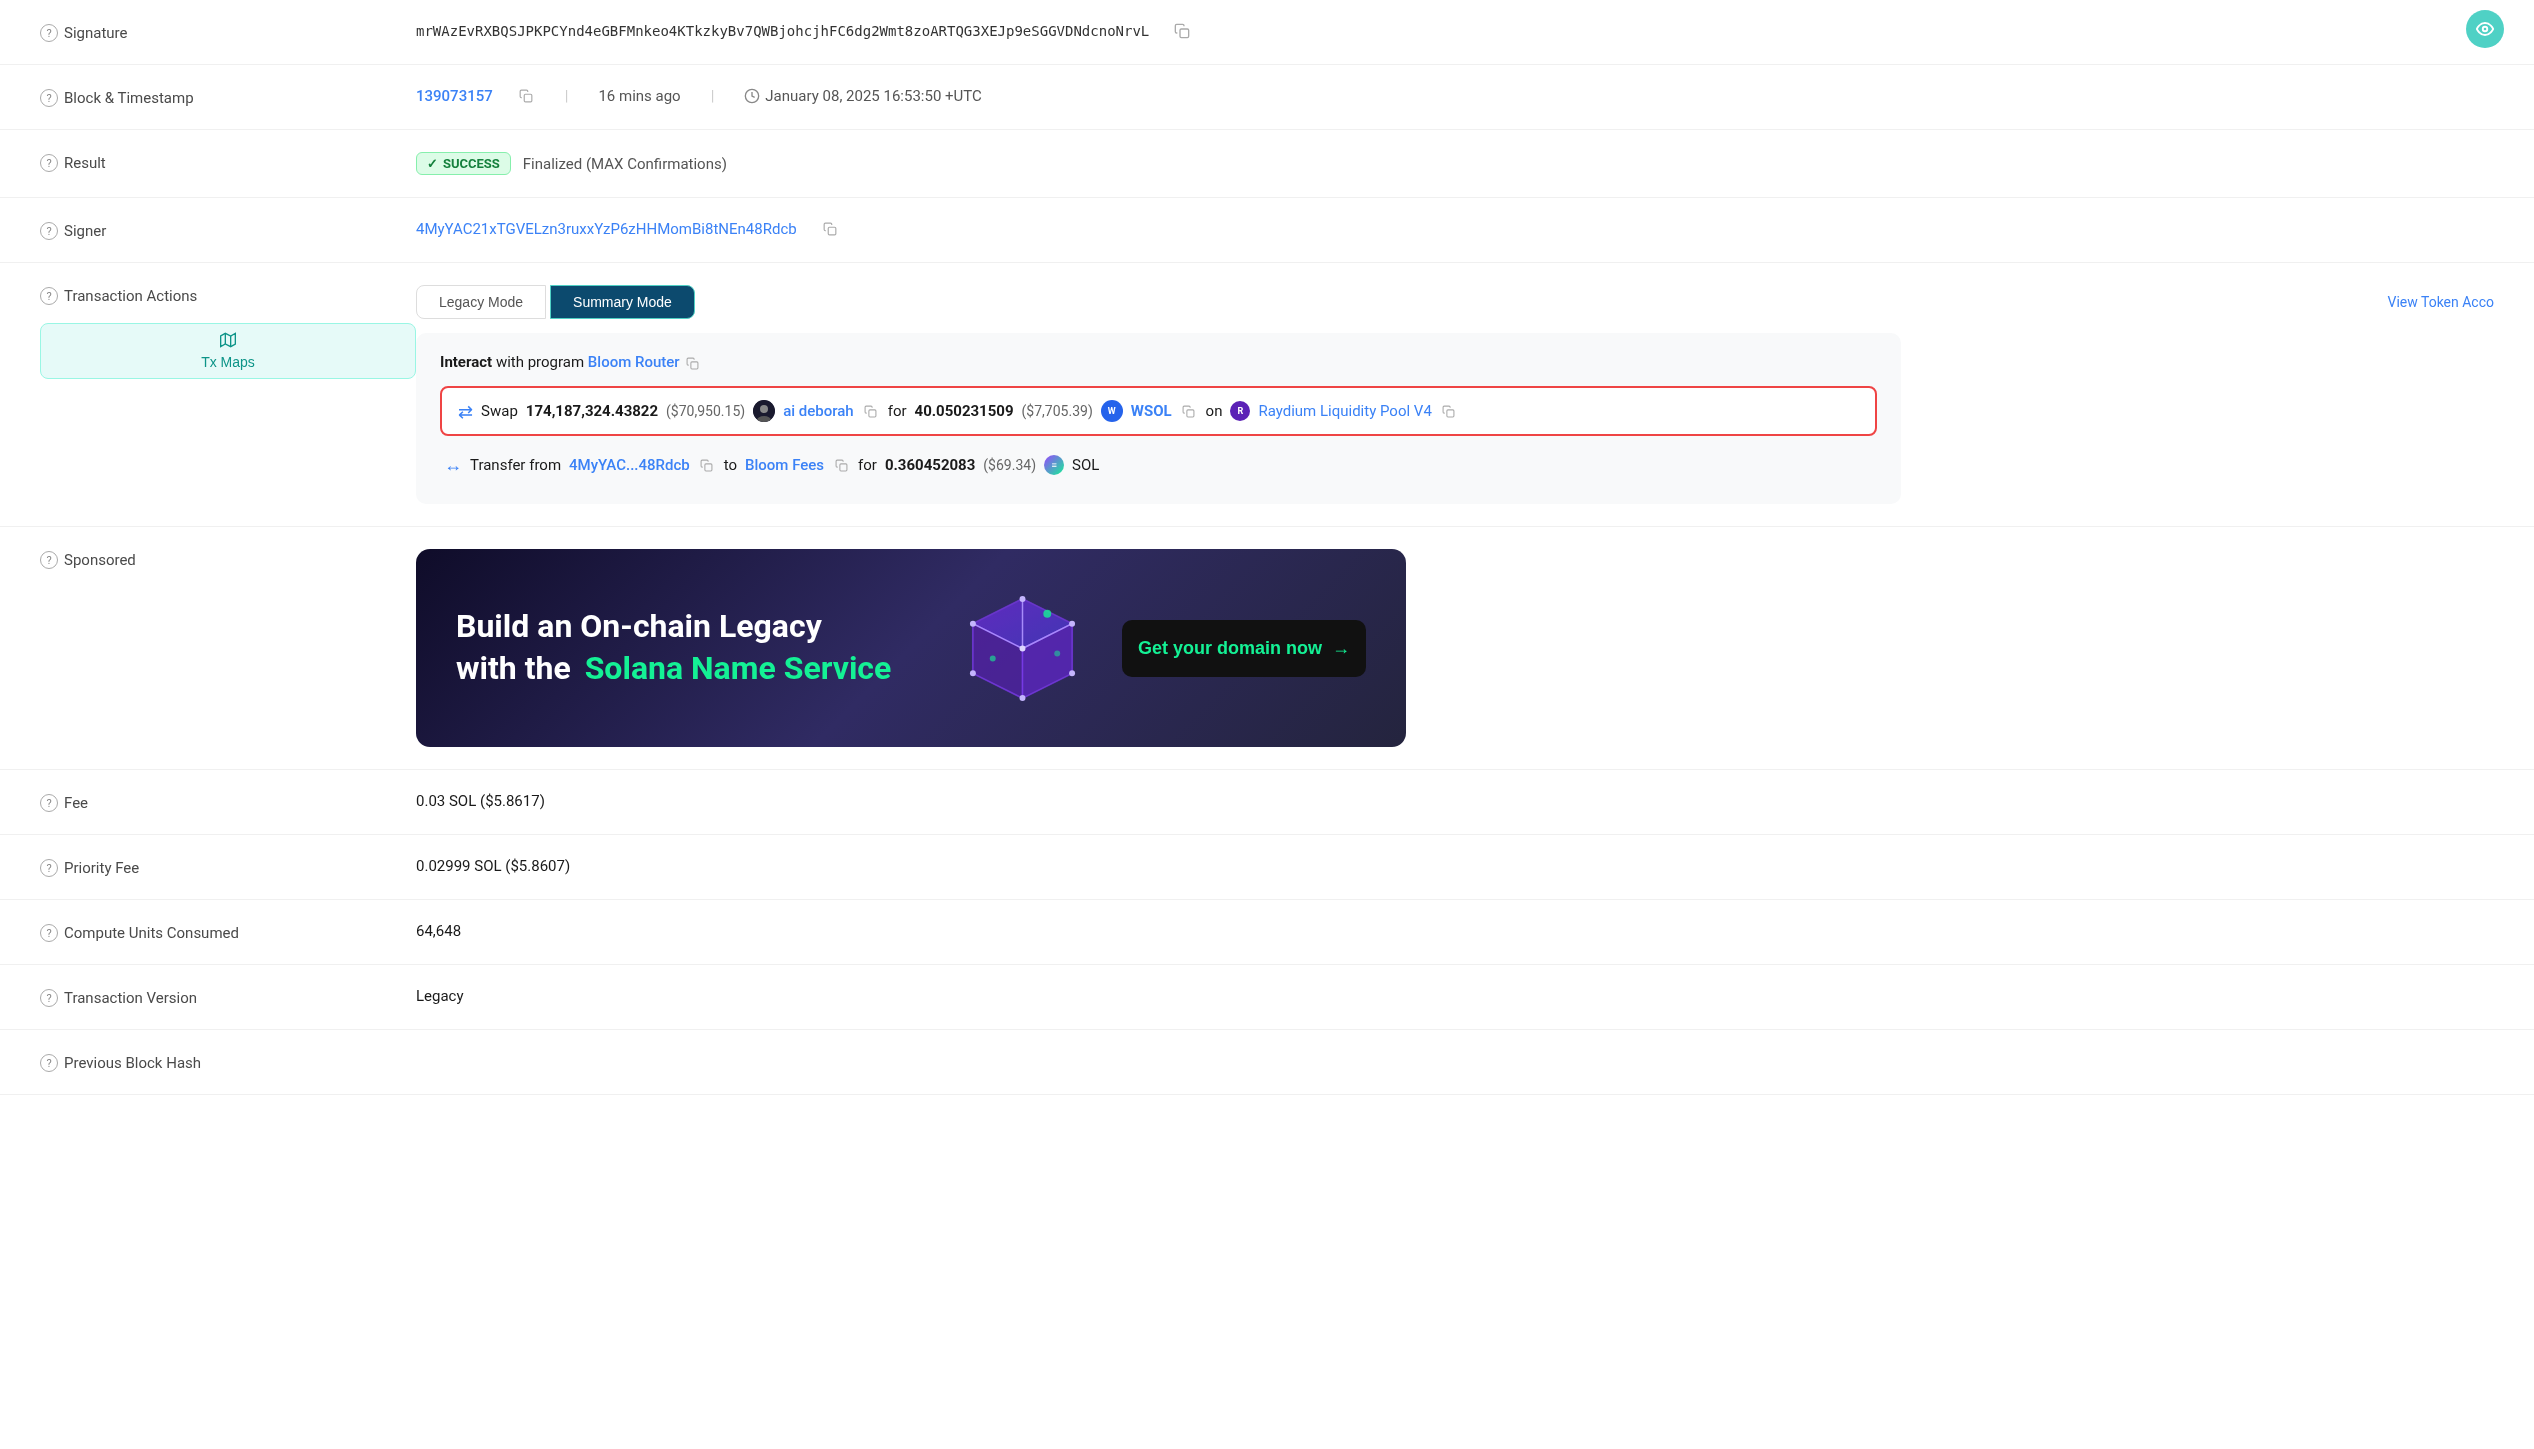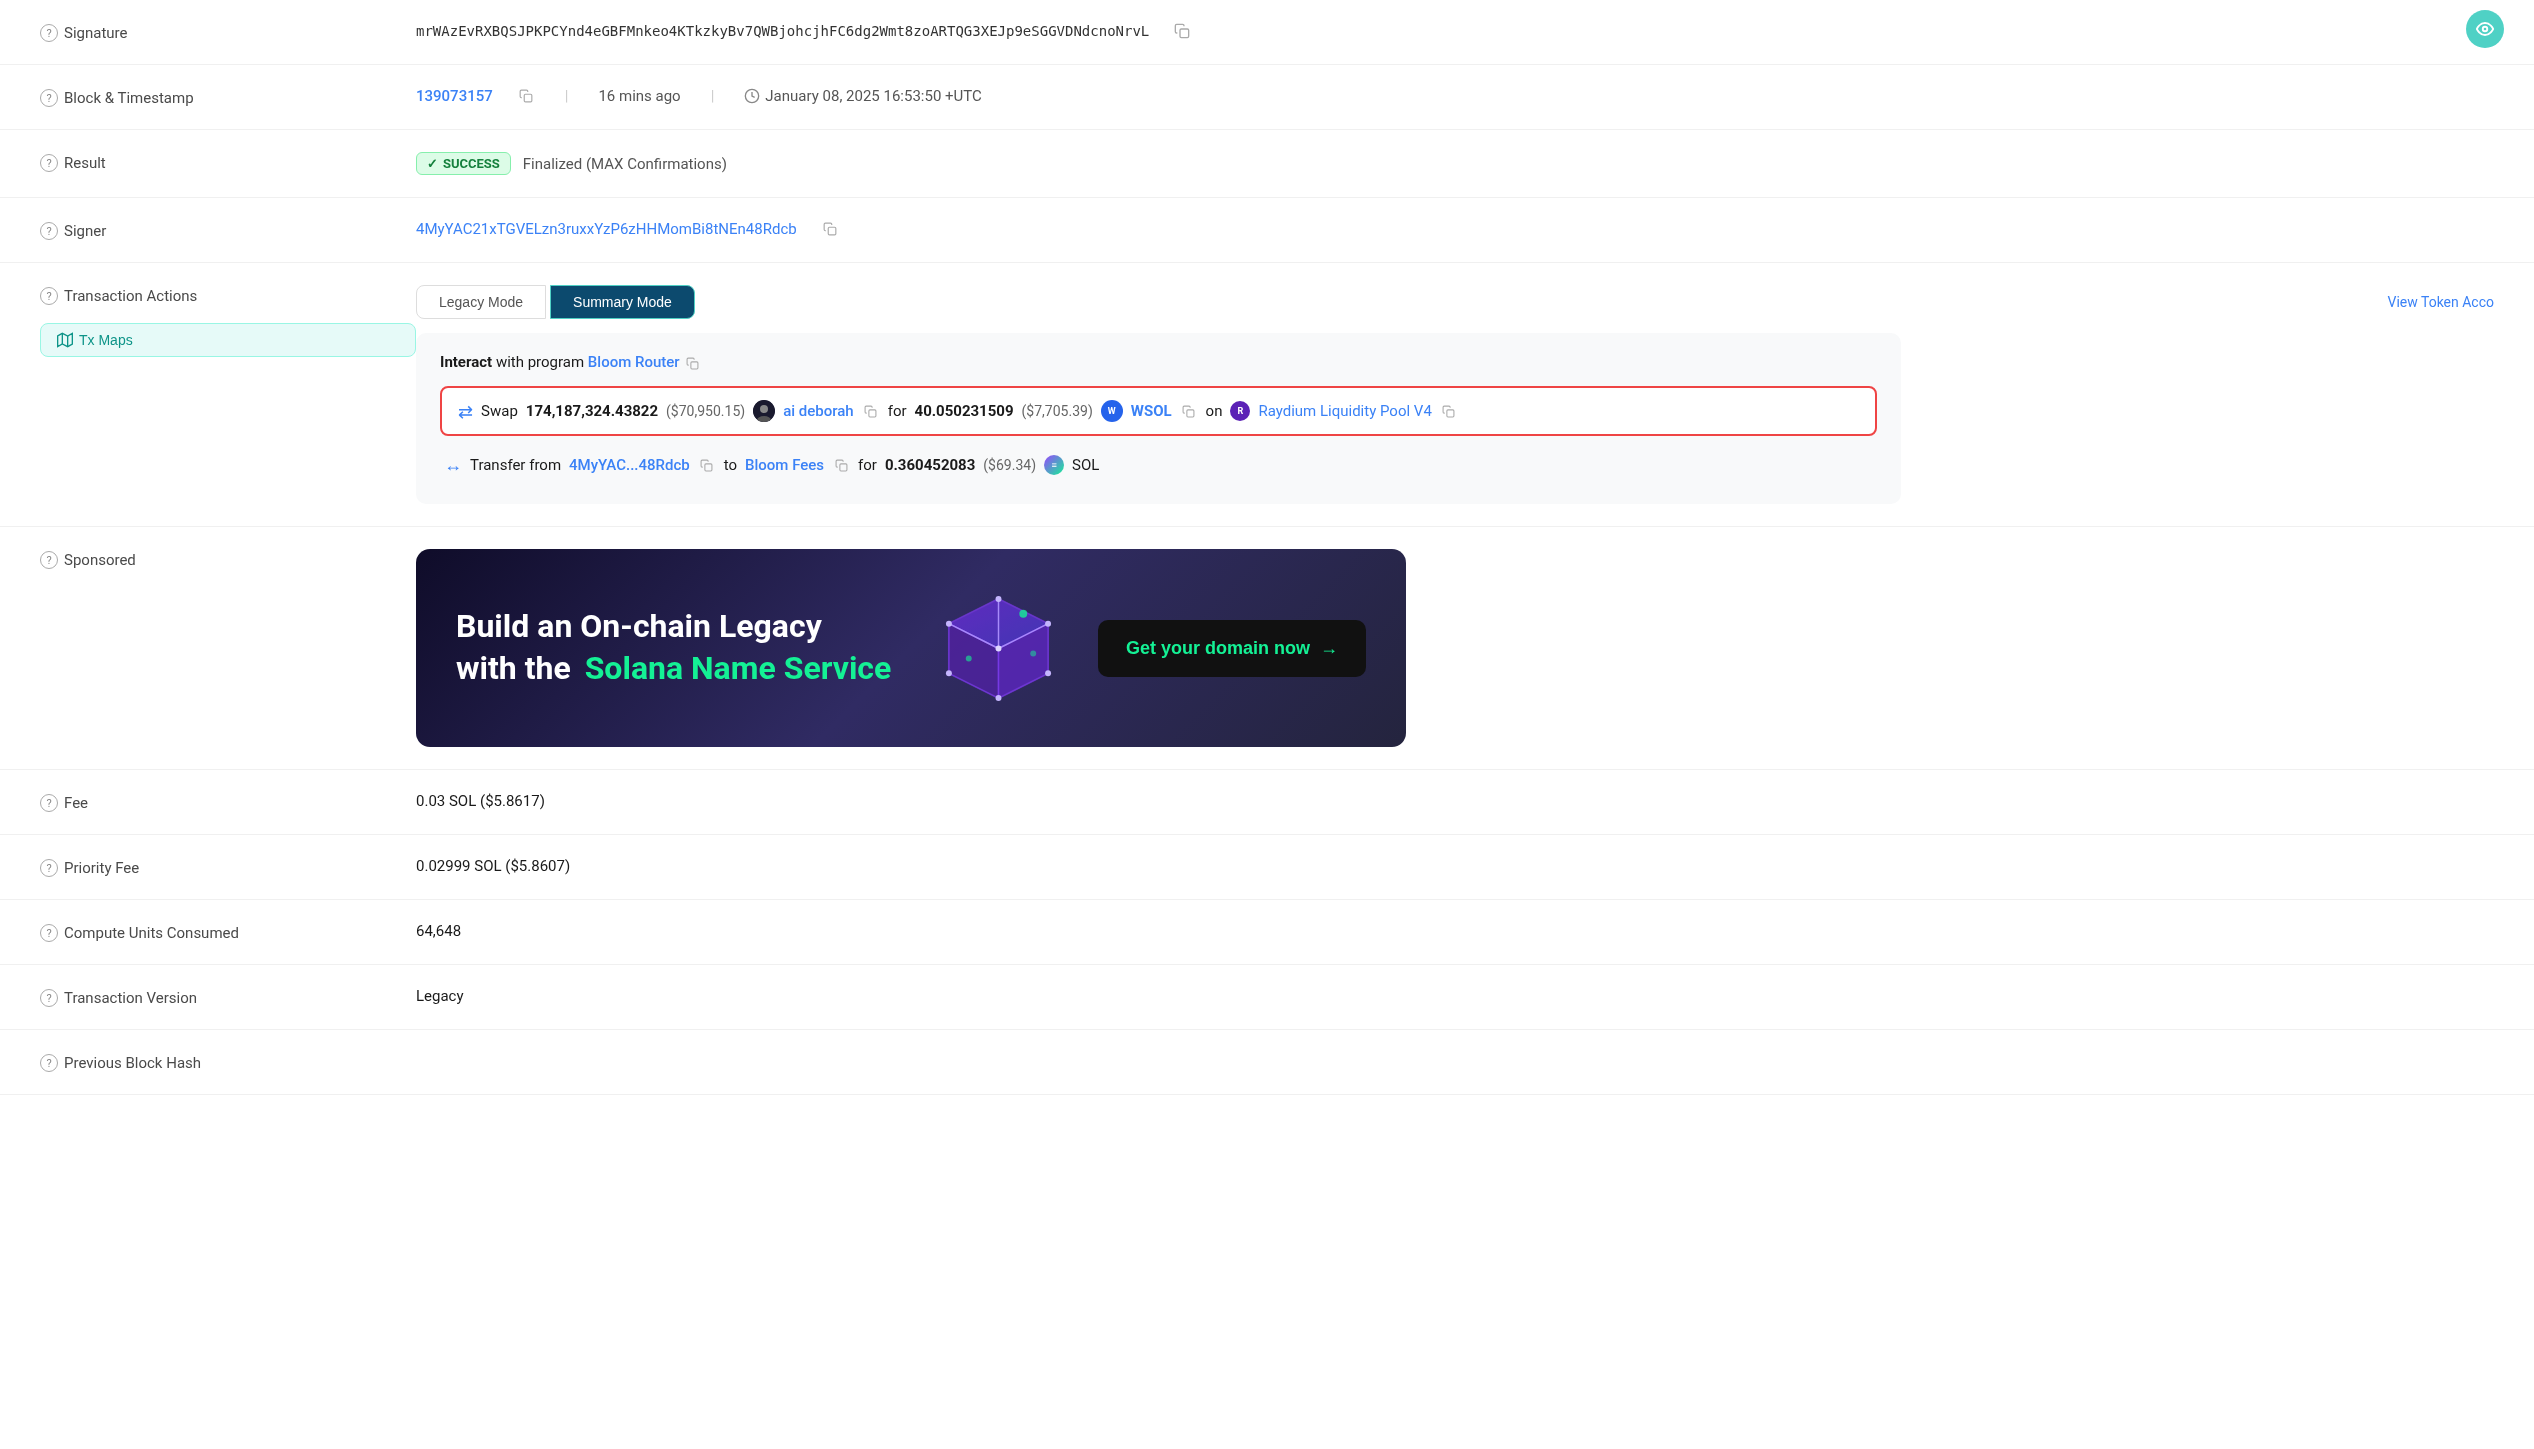--- a/index.html
+++ b/index.html
@@ -152,20 +152,21 @@
       align-items: center;
       gap: 6px;
       background: #e6faf8;
       color: #0d9488;
       border: 1px solid #99f6e4;
       border-radius: 8px;
       padding: 8px 16px;
       font-size: 14px;
       cursor: pointer;
       margin-top: 4px;
+      flex-direction: column;
     }
     .action-box {
       background: #f8f9fa;
       border-radius: 10px;
       padding: 20px 24px;
       width: 1485px;
       max-width: 100%;
     }
     .interact-line {
       font-size: 15px;
@@ -299,21 +300,21 @@
     }
     .banner-title .solana-name {
       color: #14f195;
       margin-left: 6px;
     }
     .banner-cta {
       background: #111;
       color: #14f195;
       border: none;
       border-radius: 10px;
-      padding: 18px 28px;
+      padding: 18px 16px;
       font-size: 18px;
       font-weight: 700;
       cursor: pointer;
       display: flex;
       align-items: center;
       gap: 10px;
       white-space: nowrap;
     }
     .cube-container {
       width: 158px;

